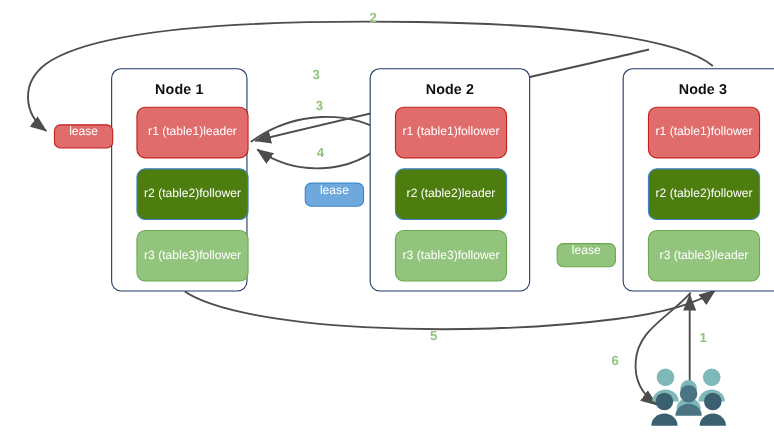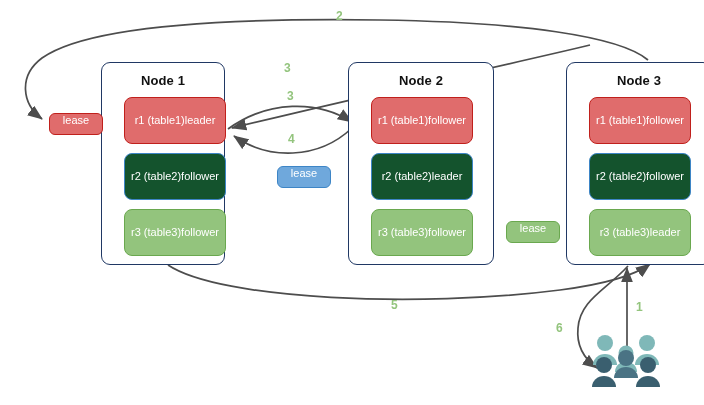--- a/index.html
+++ b/index.html
@@ -58,21 +58,21 @@
     font-size: 11px;
     line-height: 13.5px;
     color: #ffffff;
     text-align: center;
   }
   .rep-red {
     background: #e06c6c;
     border: 1.4px solid #c0201c;
   }
   .rep-blue {
-    background: #14532d;
+    background: #4d7c0f;
     border: 1.4px solid #3d85c6;
   }
   .rep-green {
     background: #93c47d;
     border: 1.4px solid #6aa84f;
   }
   .lease {
     position: absolute;
     box-sizing: border-box;
     border-radius: 6px;
@@ -164,21 +164,21 @@
     <div class="replica rep-blue" style="top:90px;">
       <span>r2 (table2)</span>
       <span>follower</span>
     </div>
     <div class="replica rep-green" style="top:146px;">
       <span>r3 (table3)</span>
       <span>follower</span>
     </div>
   </div>
 
-  <div class="node-box" style="left:348px; top:62px; width:146px; height:203px;">
+  <div class="node-box" style="left:336px; top:62px; width:146px; height:203px;">
     <div class="node-title">Node 2</div>
     <div class="replica rep-red" style="top:34px;">
       <span>r1 (table1)</span>
       <span>follower</span>
     </div>
     <div class="replica rep-blue" style="top:90px;">
       <span>r2 (table2)</span>
       <span>leader</span>
     </div>
     <div class="replica rep-green" style="top:146px;">

